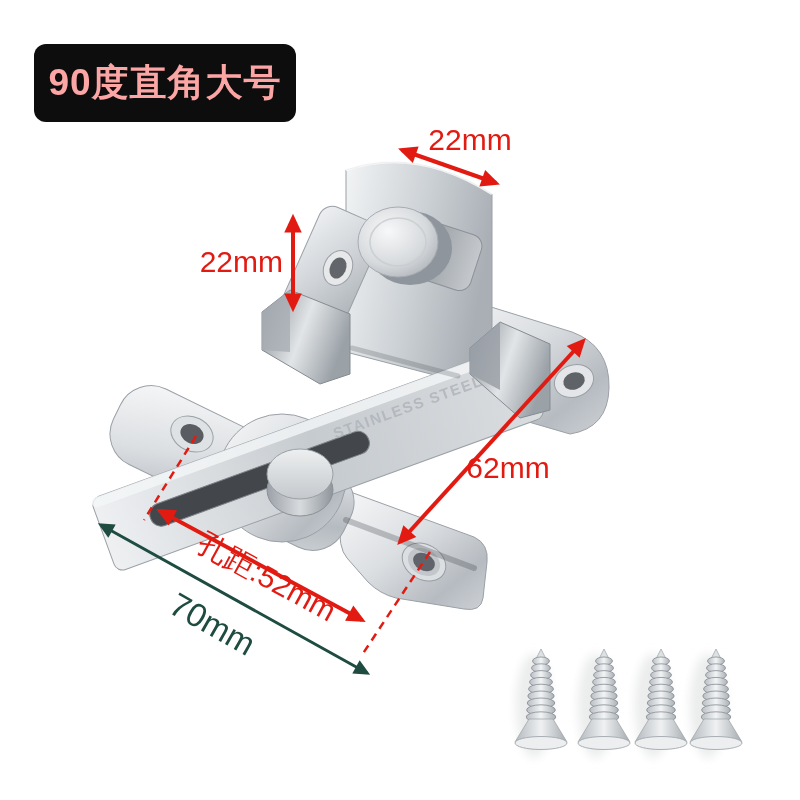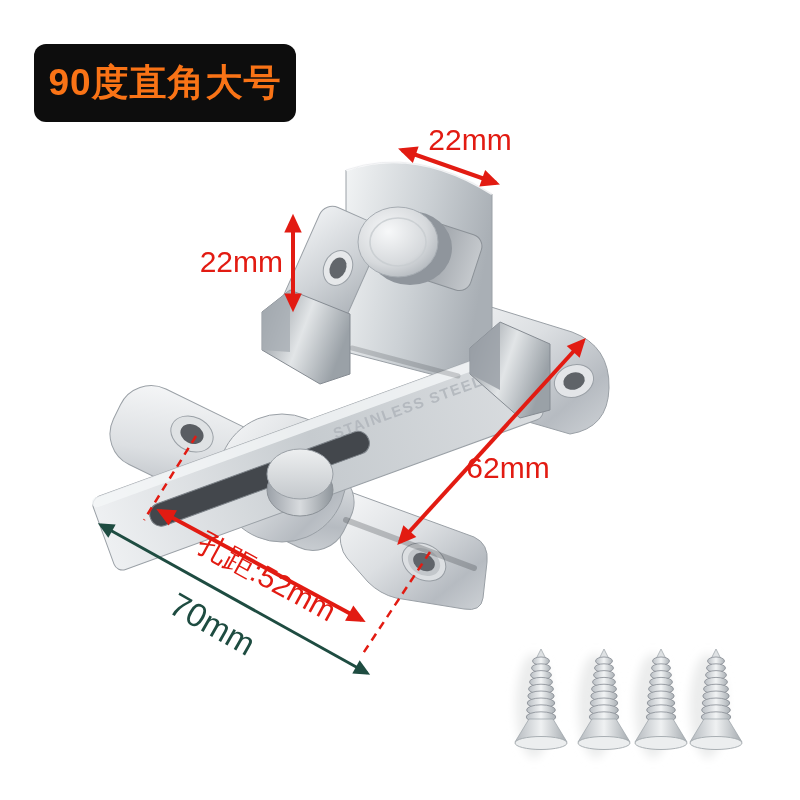--- a/index.html
+++ b/index.html
@@ -1,20 +1,20 @@
 <!DOCTYPE html>
 <html><head>
 <meta charset="utf-8">
 <style>
   html,body{margin:0;padding:0;background:#ffffff;}
   .stage{position:relative;width:800px;height:800px;background:#ffffff;overflow:hidden;
          font-family:"Liberation Sans",sans-serif;}
   .badge{position:absolute;left:34px;top:44px;width:262px;height:78px;background:#0d0d0d;
          border-radius:12px;display:flex;align-items:center;justify-content:center;}
-  .badge span{color:#f97316;font-size:37px;font-weight:700;letter-spacing:1px;white-space:nowrap;}
+  .badge span{color:#fca5a5;font-size:37px;font-weight:700;letter-spacing:1px;white-space:nowrap;}
   svg{position:absolute;left:0;top:0;}
   svg text{font-family:"Liberation Sans",sans-serif;}
   .dim-red{fill:#e21b12;font-size:30px;}
   .dim-teal{fill:#1e4c41;font-size:33px;}
   .engrave{fill:#b2b7bd;font-size:15px;font-weight:600;letter-spacing:1.5px;opacity:.9;}
 </style>
 </head>
 <body>
 
 <div class="stage">

